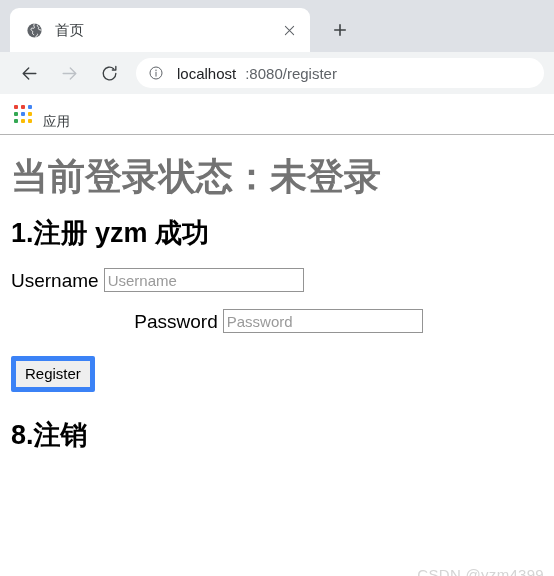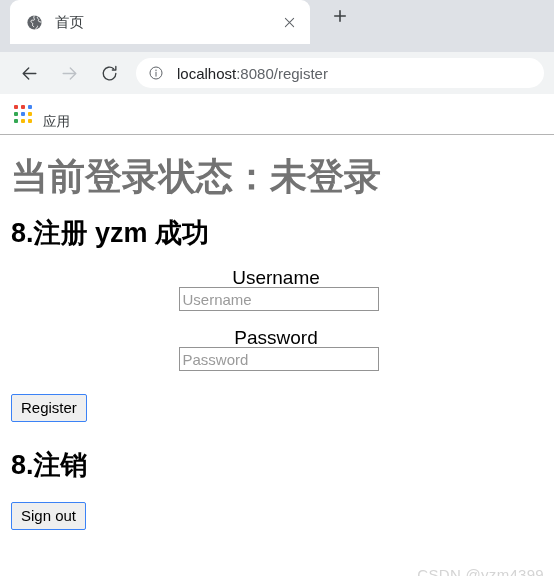--- a/index.html
+++ b/index.html
@@ -20,20 +20,21 @@
     width: 554px;
     height: 576px;
     position: relative;
   }
 
   .tab-strip {
     height: 52px;
     background: #dee1e6;
     position: relative;
     display: flex;
+    align-items: flex-end;
     padding-left: 10px;
     box-sizing: border-box;
   }
 
   .tab {
     width: 300px;
     height: 44px;
     background: #ffffff;
     border-radius: 9px 9px 0 0;
     display: flex;
@@ -126,21 +127,21 @@
     margin-right: 13px;
     color: #5f6368;
   }
 
   .url-text {
     font-size: 15px;
     color: #202124;
     white-space: nowrap;
     line-height: 1;
   }
-  .url-text .url-rest { color: #5f6368; }
+  .url-text .url-rest { color: #5f6368; padding-left: 9px; }
 
   
   .bookmarks {
     height: 41px;
     background: #ffffff;
     border-bottom: 1px solid #b4b4b4;
     display: flex;
     align-items: center;
     padding-left: 14px;
     box-sizing: border-box;
@@ -198,21 +199,20 @@
     color: #000000;
     margin: 21px 0 0 3px;
     line-height: 1.14;
   }
   h2.page-h2.second { margin-top: 28px; }
 
   .field-row {
     display: flex;
     align-items: center;
     margin: 19px 0 0 3px;
-    flex-direction: column;
   }
   .field-row.pw { margin-top: 17px; justify-content: center; }
 
   .field-label {
     font-size: 19px;
     color: #000000;
     line-height: 1;
     margin-right: 5px;
     white-space: nowrap;
   }
@@ -231,21 +231,21 @@
     outline: none;
   }
   .field-input::placeholder { color: #9a9a9a; opacity: 1; }
 
   .form-button {
     display: inline-block;
     font-family: "Liberation Sans", sans-serif;
     font-size: 15px;
     color: #000000;
     background: #efefef;
-    border: 1px solid #3b82f6;
+    border: 5px solid #3b82f6;
     border-radius: 2px;
     padding: 4px 9px 5px 9px;
     margin: 23px 0 0 3px;
     line-height: 1.15;
   }
   .form-button.signout { margin-top: 21px; }
 
   .watermark {
     position: absolute;
     right: 10px;
@@ -328,34 +328,33 @@
           <i style="background:#fbbc05"></i>
       </span>
       <span class="bookmark-label">应用</span>
     </div>
   </div>
 
   <div class="page">
 
     <h1 class="page-h1">当前登录状态：未登录</h1>
 
-    <h2 class="page-h2">8.注册 yzm 成功</h2>
+    <h2 class="page-h2">1.注册 yzm 成功</h2>
 
     <div class="field-row">
       <span class="field-label">Username</span>
       <input class="field-input" type="text" placeholder="Username" style="">
     </div>
 
     <div class="field-row pw">
       <span class="field-label">Password</span>
       <input class="field-input" type="text" placeholder="Password" style="">
     </div>
 
     <div><button class="form-button">Register</button></div>
 
     <h2 class="page-h2 second">8.注销</h2>
 
-    <div><button class="form-button signout">Sign out</button></div>
 
     <div class="watermark">CSDN @yzm4399</div>
   </div>
 
 </div>
 
 </body></html>

